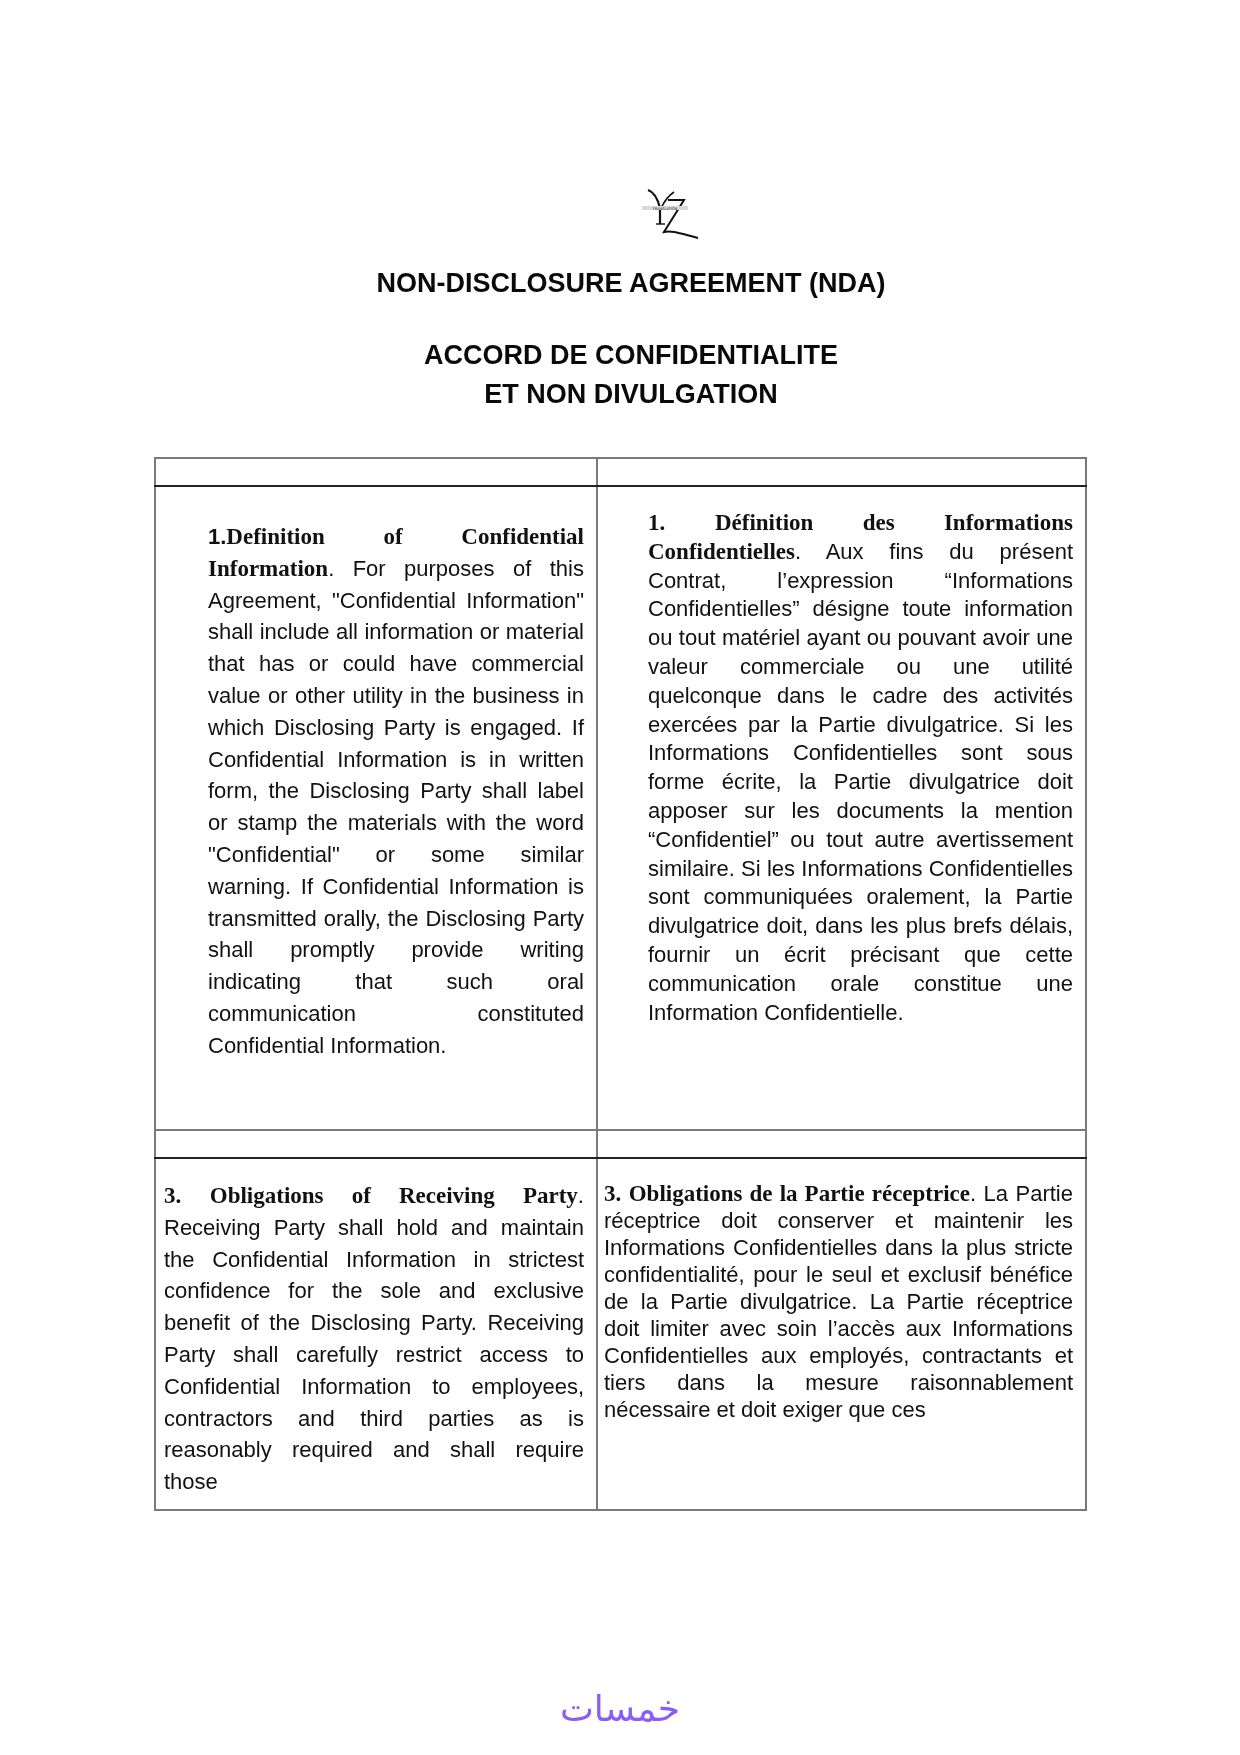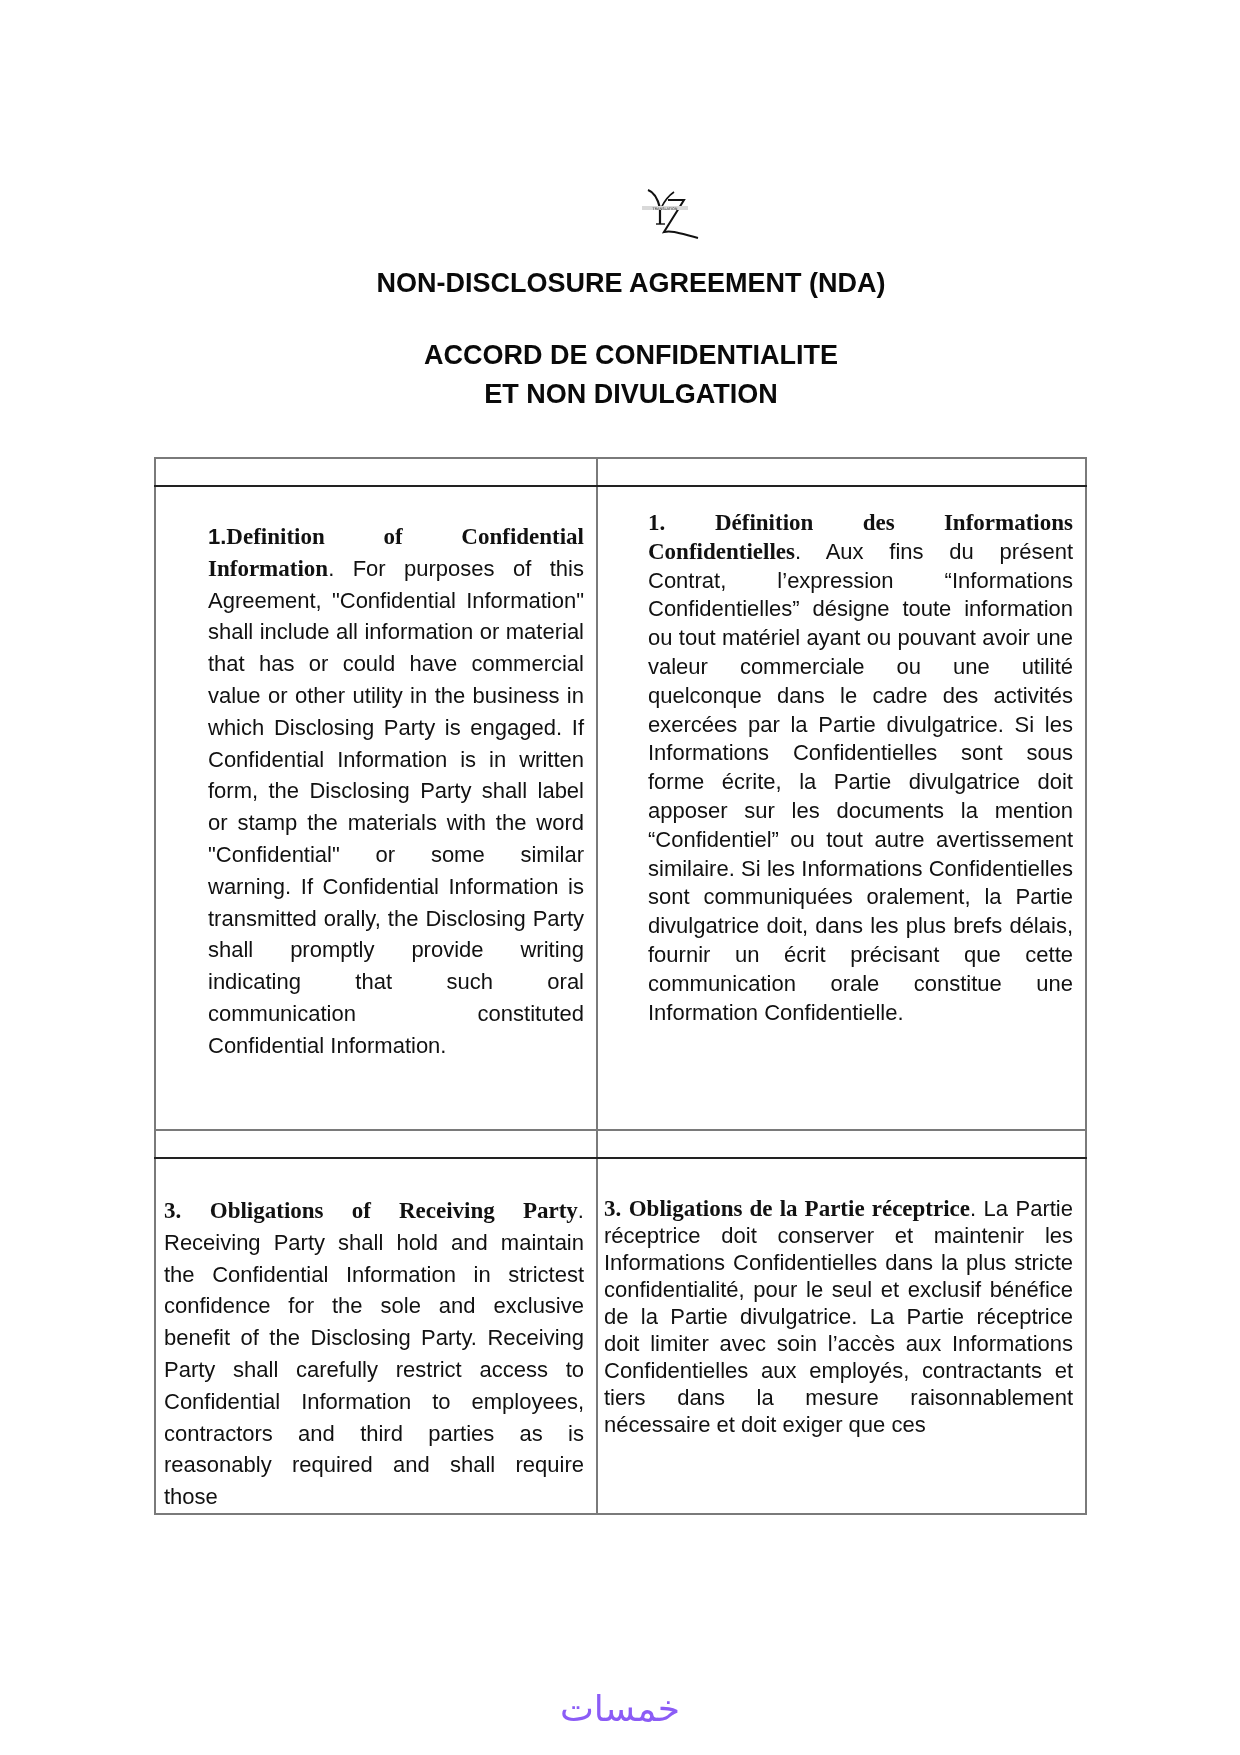--- a/index.html
+++ b/index.html
@@ -11,21 +11,21 @@
   table.nda { position: absolute; left: 154px; top: 457px; width: 933px; border-collapse: collapse; table-layout: fixed; }
   table.nda td { border: 2px solid #7a7a7a; vertical-align: top; padding: 0; }
   table.nda tr.head td { border-top: 2px solid #222; height: 73px; text-align: center; vertical-align: middle; }
   .col-l { width: 442px; }
   .head-label { font-family: "Liberation Serif", serif; font-weight: bold; font-size: 26px; position: relative; top: -6px; }
   tr.blank2 td { height: 26px; border-bottom: 2px solid #222; }
   tr.sec1 td { height: 642px; padding-left: 44px; }
   tr.sec3 td { height: 350px; }
   .cell-text { font-family: "Liberation Sans", sans-serif; font-size: 22px; line-height: 31.8px; text-align: justify; padding: 0 12px 0 8px; margin-top: 34px; }
   .fr .cell-text { padding: 0 12px 0 6px; line-height: 28.8px; margin-top: 22px; }
-  tr.sec3 .cell-text { margin-top: 36px; line-height: 31.8px; }
+  tr.sec3 .cell-text { margin-top: 21px; line-height: 31.8px; }
   tr.sec3 .fr .cell-text { line-height: 27px; }
   .num { font-family: "Liberation Sans", sans-serif; font-weight: bold; }
   .heading { font-family: "Liberation Serif", serif; font-weight: bold; font-size: 23px; }
   .watermark { position: absolute; left: 540px; top: 1688px; width: 160px; height: 40px; color: #8b5cf6; font-size: 36px; text-align: center; font-family: "DejaVu Sans", sans-serif; }
 </style>
 </head>
 <body>
 
 <div class="logo">
   <svg width="70" height="56" viewBox="0 0 70 56">

